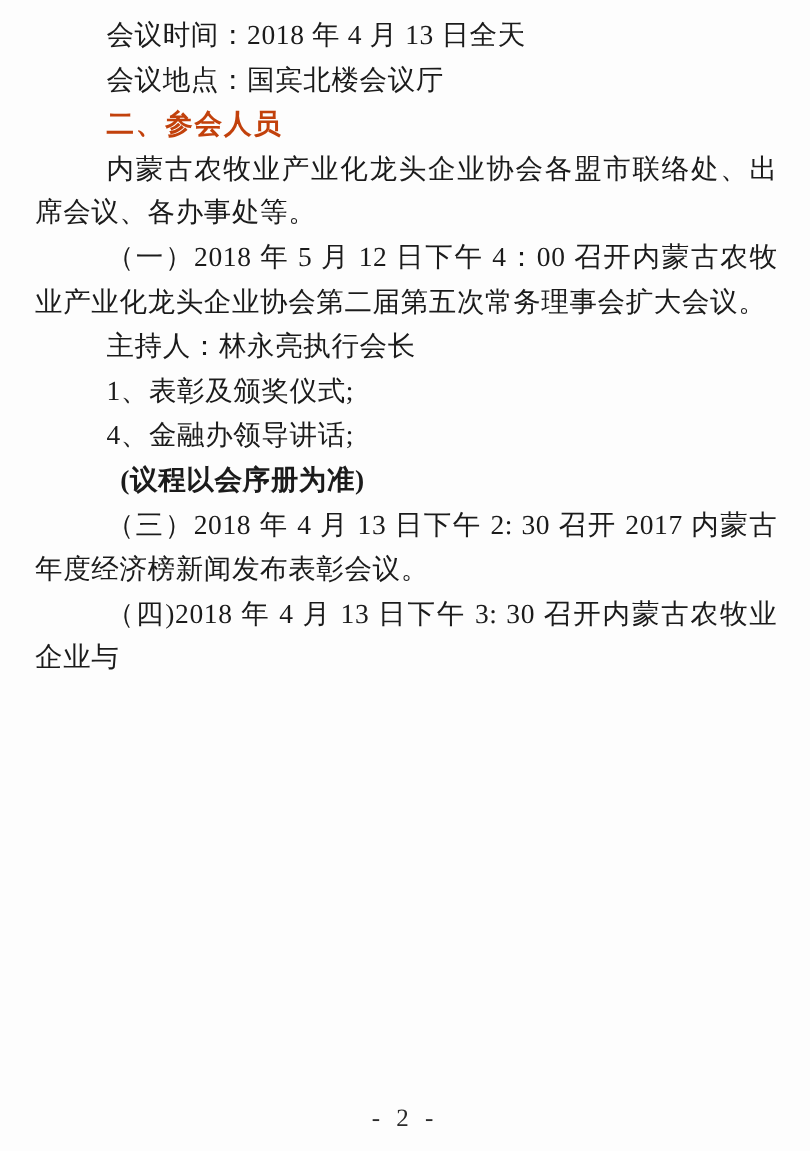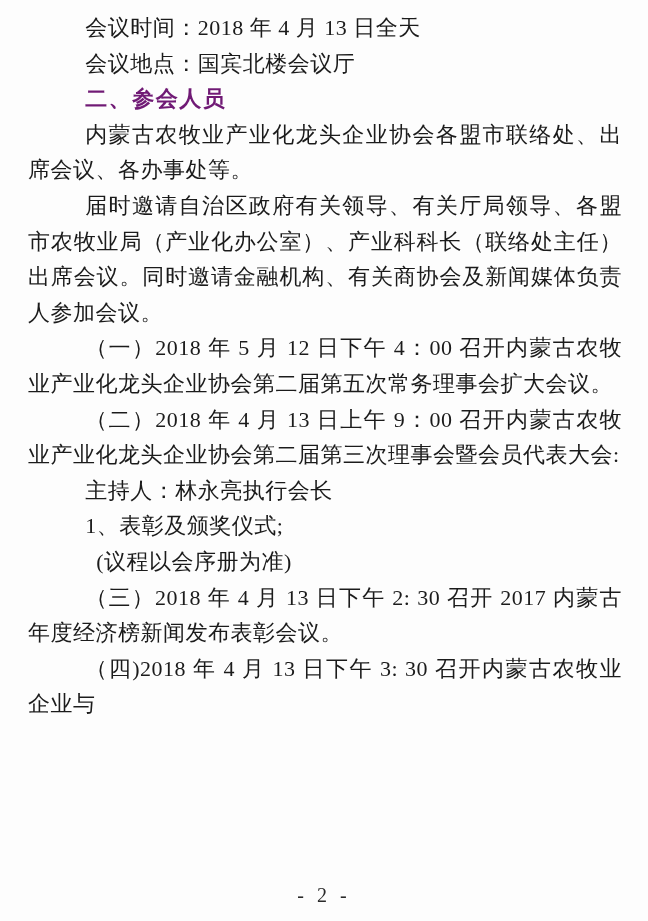--- a/index.html
+++ b/index.html
@@ -28,25 +28,26 @@
   }
   .content p {
     margin: 0;
     padding: 0;
   }
   .indent {
     text-indent: 2.6em;
   }
   .note {
     text-indent: 3.1em;
+    font-weight: bold;
   }
   .heading {
     text-indent: 2.6em;
     font-weight: bold;
-    color: #701a75;
+    color: #c2410c;
     font-family: "Liberation Sans", "DejaVu Sans", sans-serif;
     letter-spacing: 1.5px;
   }
   .footer {
     position: absolute;
     left: 0;
     right: 0;
     bottom: 14px;
     text-align: center;
     font-size: 20px;
@@ -56,25 +57,24 @@
 </style>
 </head>
 <body>
 
 <div class="page">
   <div class="content">
     <p class="indent">会议时间：2018 年 4 月 13 日全天</p>
     <p class="indent">会议地点：国宾北楼会议厅</p>
     <p class="heading">二、参会人员</p>
     <p class="indent">内蒙古农牧业产业化龙头企业协会各盟市联络处、出席会议、各办事处等。</p>
-    <p class="indent">届时邀请自治区政府有关领导、有关厅局领导、各盟市农牧业局（产业化办公室）、产业科科长（联络处主任）出席会议。同时邀请金融机构、有关商协会及新闻媒体负责人参加会议。</p>
     <p class="indent">（一）2018 年 5 月 12 日下午 4：00 召开内蒙古农牧业产业化龙头企业协会第二届第五次常务理事会扩大会议。</p>
-    <p class="indent">（二）2018 年 4 月 13 日上午 9：00 召开内蒙古农牧业产业化龙头企业协会第二届第三次理事会暨会员代表大会:</p>
     <p class="indent">主持人：林永亮执行会长</p>
     <p class="indent">1、表彰及颁奖仪式;</p>
+    <p class="indent">4、金融办领导讲话;</p>
     <p class="note">(议程以会序册为准)</p>
     <p class="indent">（三）2018 年 4 月 13 日下午 2: 30 召开 2017 内蒙古年度经济榜新闻发布表彰会议。</p>
     <p class="indent">（四)2018 年 4 月 13 日下午 3: 30 召开内蒙古农牧业企业与</p>
   </div>
   <div class="footer">
     <span>- 2 -</span>
   </div>
 </div>
 
 </body></html>

